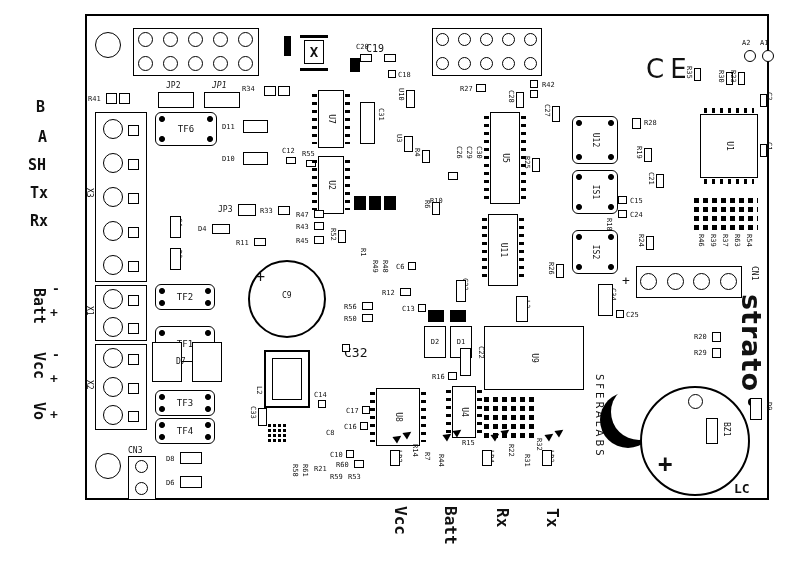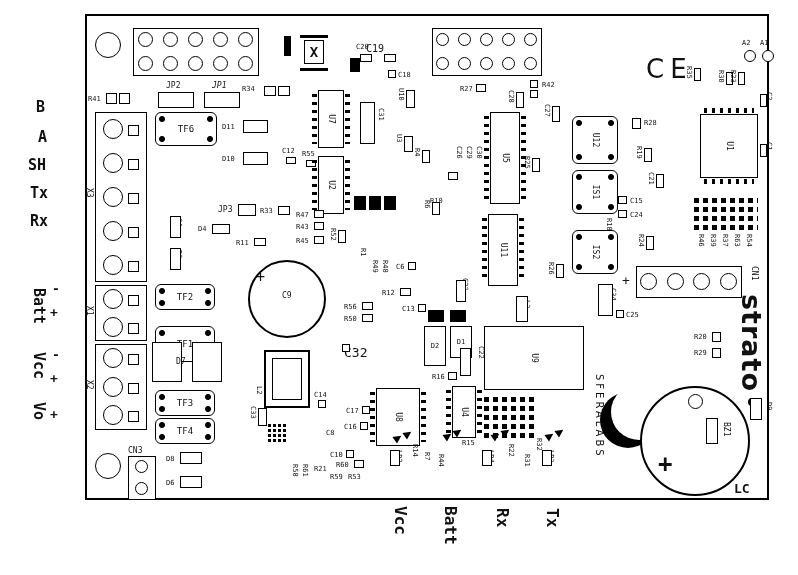--- a/index.html
+++ b/index.html
@@ -295,21 +295,21 @@
     <div class="c lbl" style="left: 282px; top: 292px; font-size: 8px;">C9</div>
     <div class="c box2" style="left: 264px; top: 350px; width: 46px; height: 58px;"></div>
     <div class="c box" style="left: 272px; top: 358px; width: 30px; height: 42px;"></div>
     <div class="c vlbl" style="left: 262px; top: 386px; font-size: 7px;">L2</div>
     <div class="c lbl" style="left: 314px; top: 392px; font-size: 7px;">C14</div>
     <div class="c box" style="left: 318px; top: 400px; width: 8px; height: 8px;"></div>
     <div class="c lbl" style="left: 344px; top: 346px; font-size: 13px;">C32</div>
     <div class="c box" style="left: 342px; top: 344px; width: 8px; height: 8px;"></div>
     <div class="c fill" style="left: 428px; top: 310px; width: 16px; height: 12px;"></div>
     <div class="c fill" style="left: 450px; top: 310px; width: 16px; height: 12px;"></div>
-    <div class="c tbox" style="left: 424px; top: 326px; width: 22px; height: 40px; font-size: 7px;">
+    <div class="c tbox" style="left: 424px; top: 326px; width: 22px; height: 32px; font-size: 7px;">
       <span>D2</span>
     </div>
     <div class="c tbox" style="left: 450px; top: 326px; width: 22px; height: 32px; font-size: 7px;">
       <span>D1</span>
     </div>
     <div class="c box" style="left: 460px; top: 348px; width: 11px; height: 28px;"></div>
     <div class="c vlbl" style="left: 484px; top: 346px; font-size: 7px;">C22</div>
     <div class="c vbox" style="left: 484px; top: 326px; width: 100px; height: 64px;">
       <span>U9</span>
     </div>

